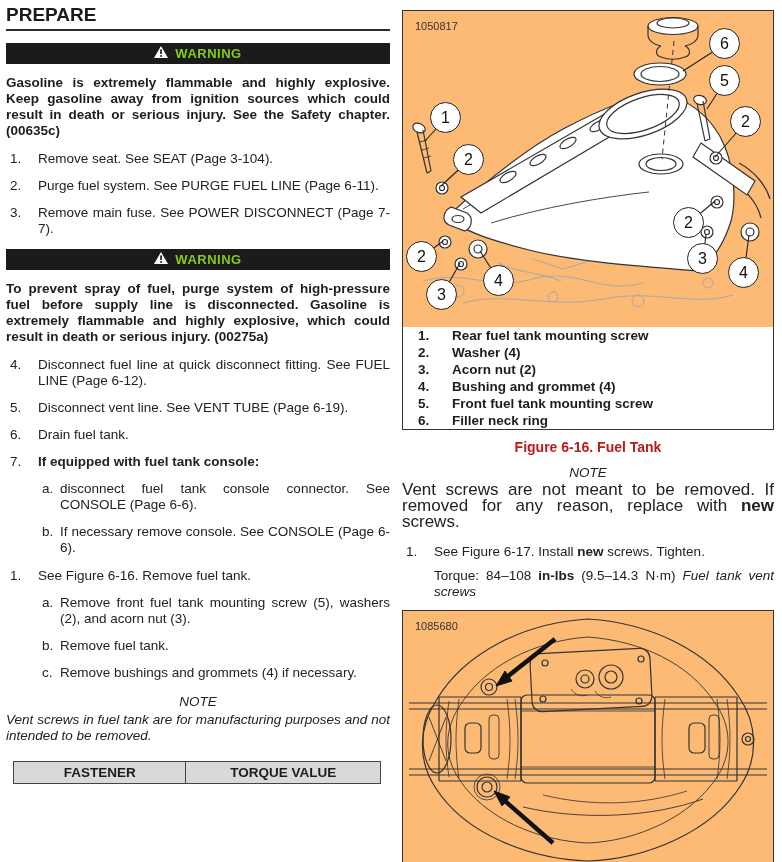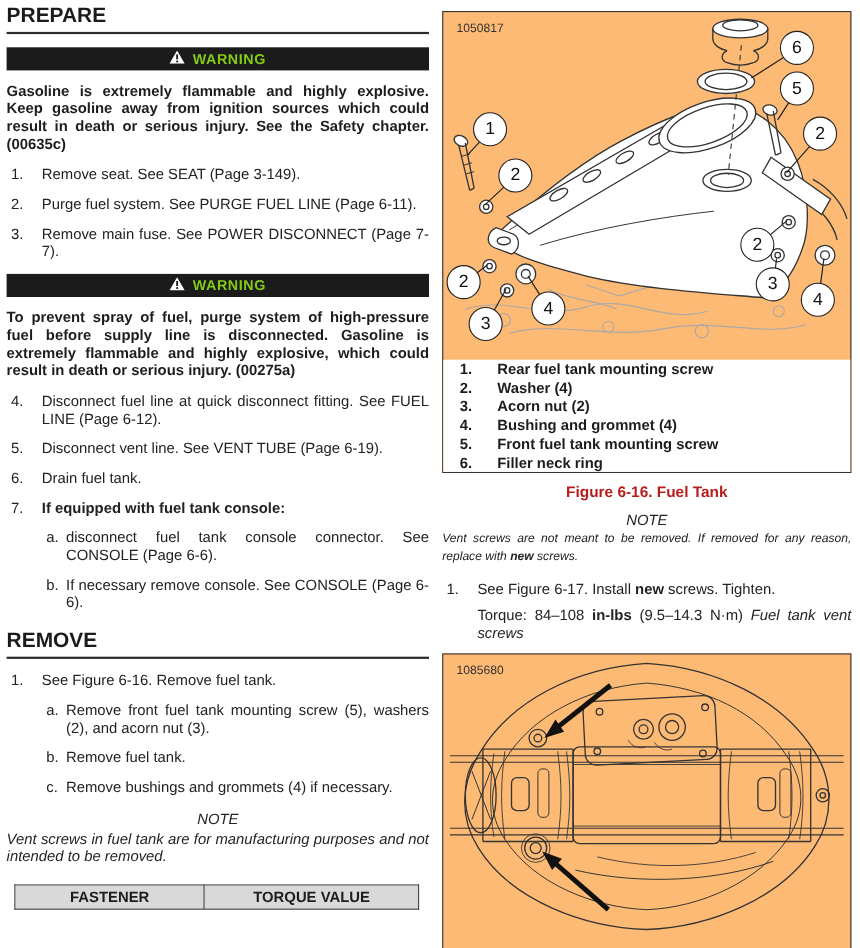--- a/index.html
+++ b/index.html
@@ -48,21 +48,21 @@
              background:#fff; display:flex; align-items:center; justify-content:center;
              font-size:16px; color:#111; z-index:2; }
 
   .legend { position:absolute; left:0; top:316px; width:100%; z-index:2; background:#fff; }
   .legend-row { display:flex; font-size:13.5px; font-weight:bold; line-height:17px; color:#1d1d1d; }
   .legend-row .lnum { flex:none; width:49px; padding-left:15px; }
   .legend-row .ltext { flex:1; }
 
   .caption { margin-top:9px; text-align:center; font-weight:bold; font-size:14px; color:#b91c1c; }
   .rnote-label { margin-top:10px; text-align:center; font-style:italic; font-size:13.5px; }
-  .rnote-text { margin-top:2px; font-style:italic; font-size:11px; line-height:16px; text-align:justify; }
+  .rnote-text { margin-top:2px; font-size:17px; line-height:16px; text-align:justify; }
   .rstep { margin-top:14px; }
   .torque { margin:8px 0 0 32px; font-size:13.5px; line-height:16px; text-align:justify; }
 </style>
 </head>
 <body>
 
 <div class="page">
 
   <div class="col-left">
 
@@ -73,21 +73,21 @@
             <path d="M7 0 L14 12 H0 Z" fill="#fff"></path>
             <rect x="6.2" y="3.4" width="1.7" height="4.6" fill="#1b1b1b"></rect>
             <circle cx="7.05" cy="9.9" r="1" fill="#1b1b1b"></circle>
           </svg></span>
       <span>WARNING</span>
     </div>
     <p class="warnpara">Gasoline is extremely flammable and highly explosive. Keep gasoline away from ignition sources which could result in death or serious injury. See the Safety chapter. (00635c)</p>
 
     <div class="step first-gap">
       <span class="num">1.</span>
-      <div class="stext">Remove seat. See SEAT (Page 3-149).</div>
+      <div class="stext">Remove seat. See SEAT (Page 3-104).</div>
     </div>
     <div class="step">
       <span class="num">2.</span>
       <div class="stext">Purge fuel system. See PURGE FUEL LINE (Page 6-11).</div>
     </div>
     <div class="step">
       <span class="num">3.</span>
       <div class="stext">Remove main fuse. See POWER DISCONNECT (Page 7-7).</div>
     </div>
 
@@ -119,21 +119,20 @@
     </div>
     <div class="substep">
       <span class="letter">a.</span>
       <div class="stext">disconnect fuel tank console connector. See CONSOLE (Page 6-6).</div>
     </div>
     <div class="substep">
       <span class="letter">b.</span>
       <div class="stext">If necessary remove console. See CONSOLE (Page 6-6).</div>
     </div>
 
-    <h1 class="sec mt-remove">REMOVE</h1>
 
     <div class="step first-gap">
       <span class="num">1.</span>
       <div class="stext">See Figure 6-16. Remove fuel tank.</div>
     </div>
     <div class="substep">
       <span class="letter">a.</span>
       <div class="stext">Remove front fuel tank mounting screw (5), washers (2), and acorn nut (3).</div>
     </div>
     <div class="substep">

